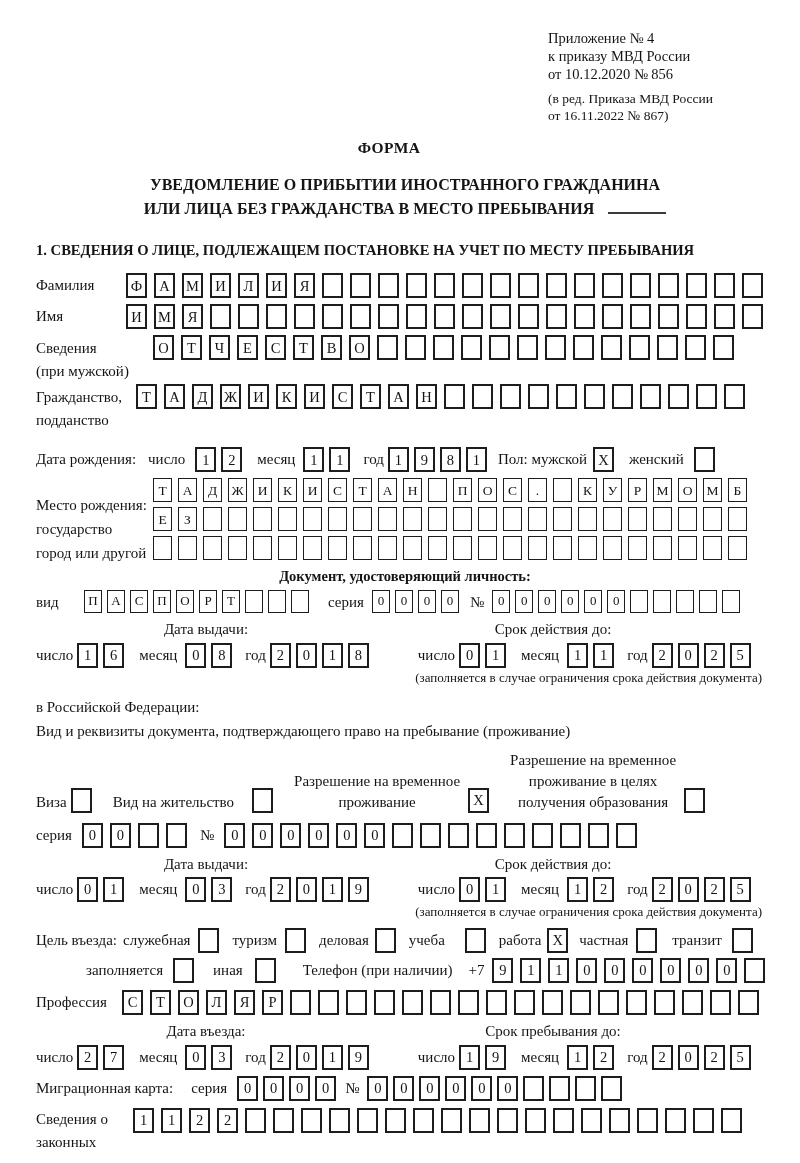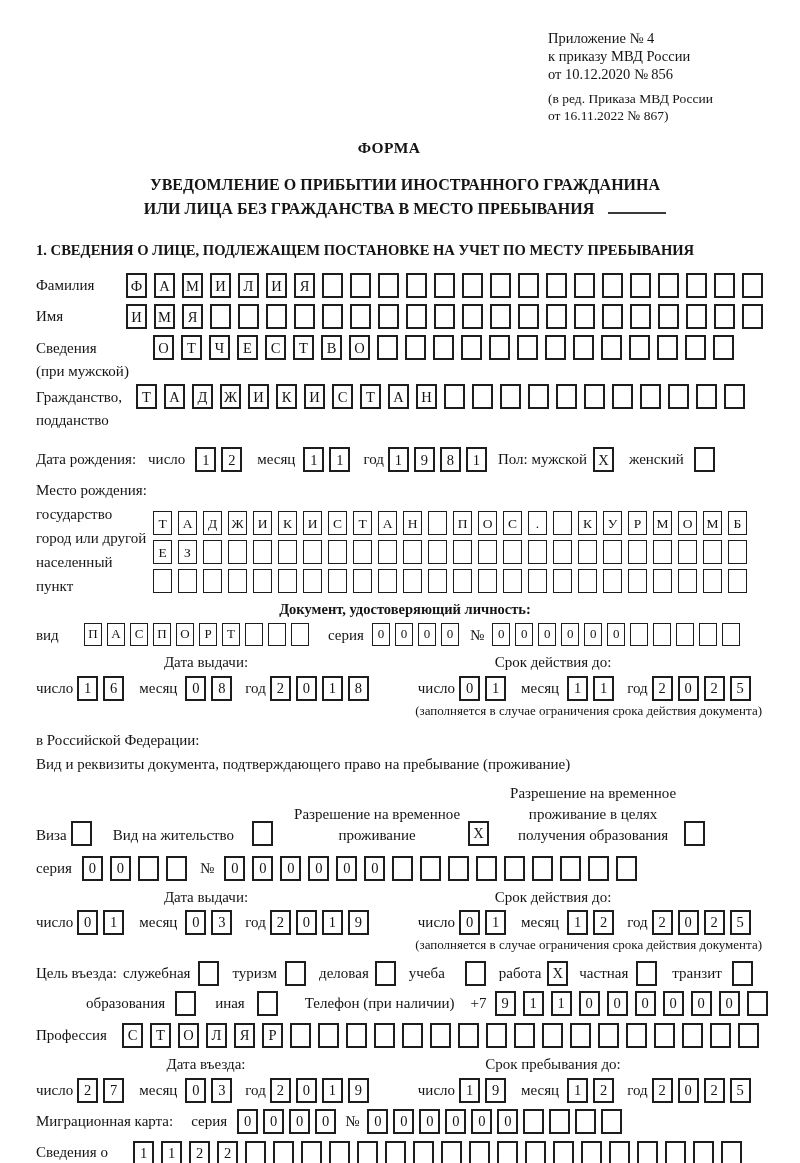--- a/index.html
+++ b/index.html
@@ -234,21 +234,20 @@
     <div class="boxes">
         <span class="cell"></span>
       </div>
   </div>
 
   <div class="bp">
     <div class="bplabel">
       <div>Место рождения:</div>
       <div>государство</div>
       <div>город или другой</div>
-      <div>населенный пункт</div>
     </div>
     <div class="bprows">
       <div class="boxes md">
           <span class="cell">Т</span>
           <span class="cell">А</span>
           <span class="cell">Д</span>
           <span class="cell">Ж</span>
           <span class="cell">И</span>
           <span class="cell">К</span>
           <span class="cell">И</span>
@@ -541,21 +540,21 @@
     <div class="boxes">
         <span class="cell"></span>
       </div>
     <span class="inl" style="margin-left:8px;margin-right:10px;">транзит</span>
     <div class="boxes">
         <span class="cell"></span>
       </div>
   </div>
 
   <div class="frow" style="margin-top:5px;">
-    <span class="inl" style="margin-left:50px;margin-right:10px;">образования</span>
+    <span class="inl" style="margin-left:50px;margin-right:10px;">заполняется</span>
     <div class="boxes">
         <span class="cell"></span>
       </div>
     <span class="inl" style="margin-left:12px;margin-right:12px;">иная</span>
     <div class="boxes">
         <span class="cell"></span>
       </div>
     <span class="inl" style="margin-left:20px;">Телефон (при наличии)</span>
     <span class="inl" style="margin-left:16px;margin-right:8px;">+7</span>
     <div class="boxes">

